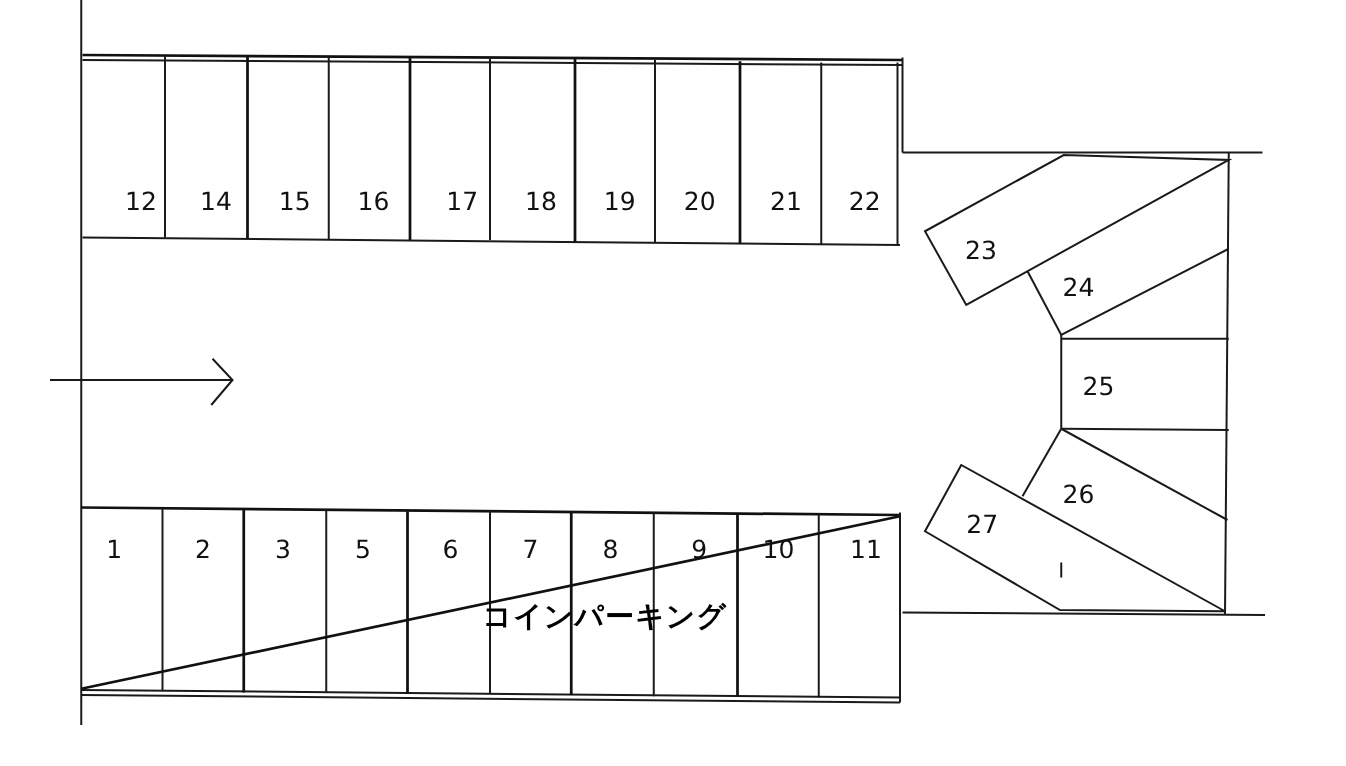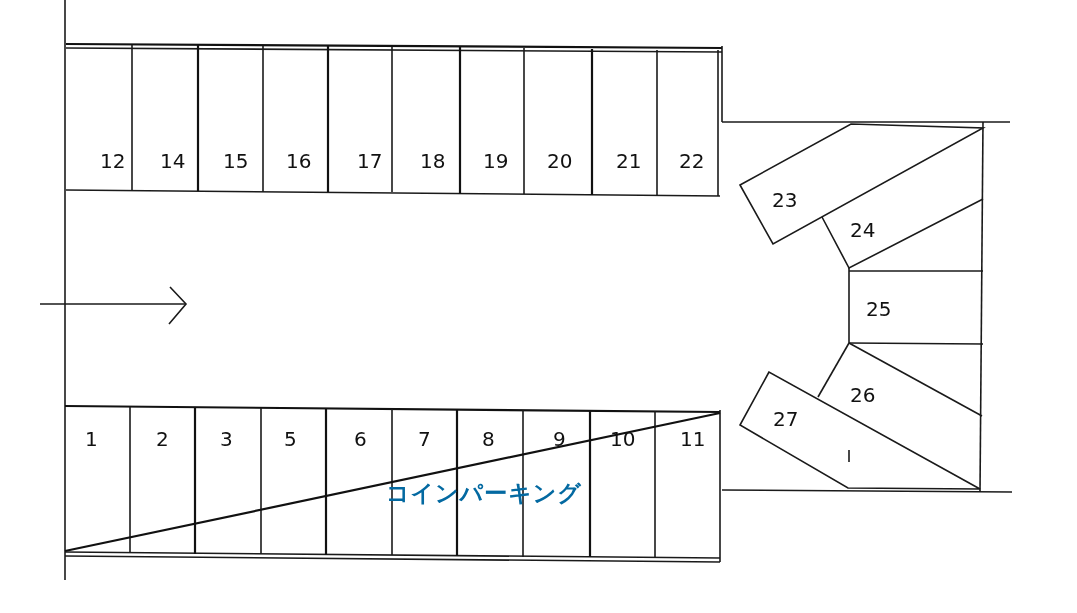--- a/index.html
+++ b/index.html
@@ -1,21 +1,21 @@
 <!DOCTYPE html>
 <html><head>
   <meta charset="utf-8">
   <style>
     html, body { margin: 0; padding: 0; background: #ffffff; }
     #canvas { position: relative; width: 1077px; height: 613px; overflow: hidden; background: #ffffff; }
     svg { position: absolute; left: 0; top: 0; }
     .ln { stroke: #1a1a1a; stroke-width: 1.6; fill: none; }
     .lnh { stroke: #111; stroke-width: 2.2; fill: none; }
     .num { font-family: "DejaVu Sans", sans-serif; font-size: 20px; fill: #111; }
-    .label { position: absolute; font-family: "DejaVu Sans", sans-serif; font-weight: bold; font-size: 23px; color: #0369a1; letter-spacing: 1px; white-space: nowrap; }
+    .label { position: absolute; font-family: "DejaVu Sans", sans-serif; font-weight: bold; font-size: 23px; color: #000000; letter-spacing: 1px; white-space: nowrap; }
   </style>
 </head>
 <body>
 
 <div id="canvas">
   <svg width="1077" height="613" viewBox="0 0 1077 613">
 
     <line class="ln" x1="65" y1="0" x2="65" y2="580"></line>
 
     <g>

